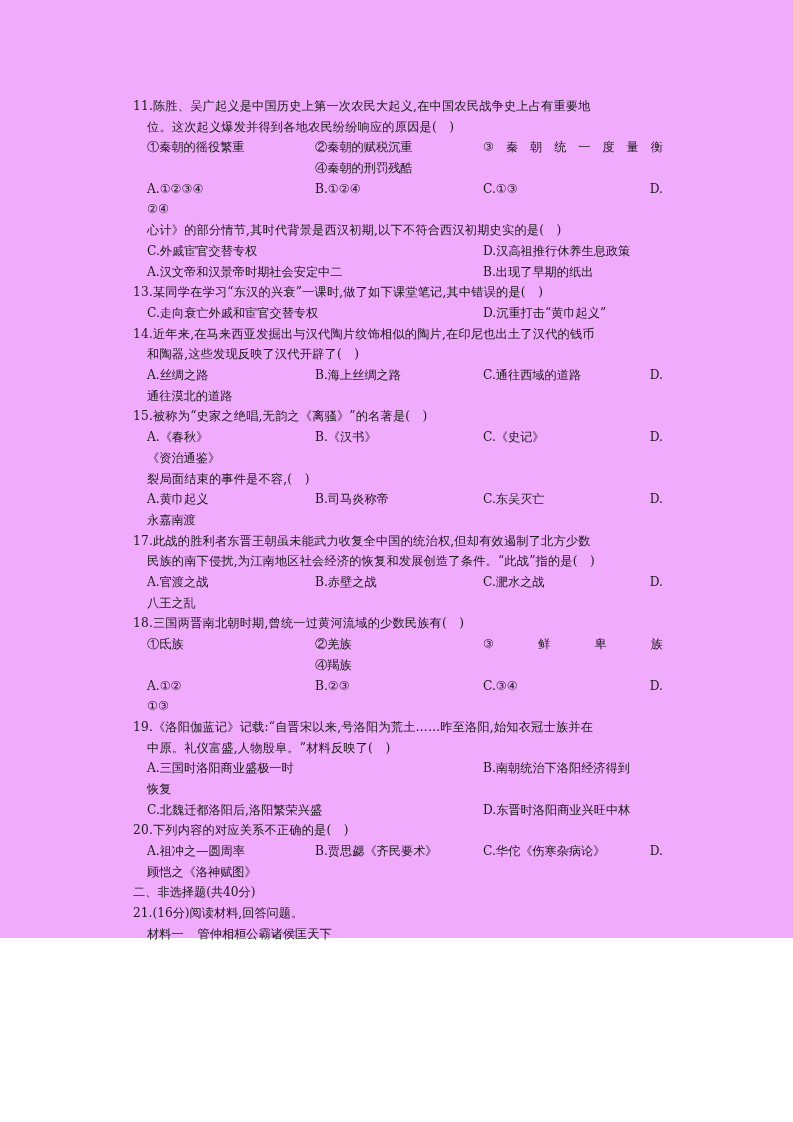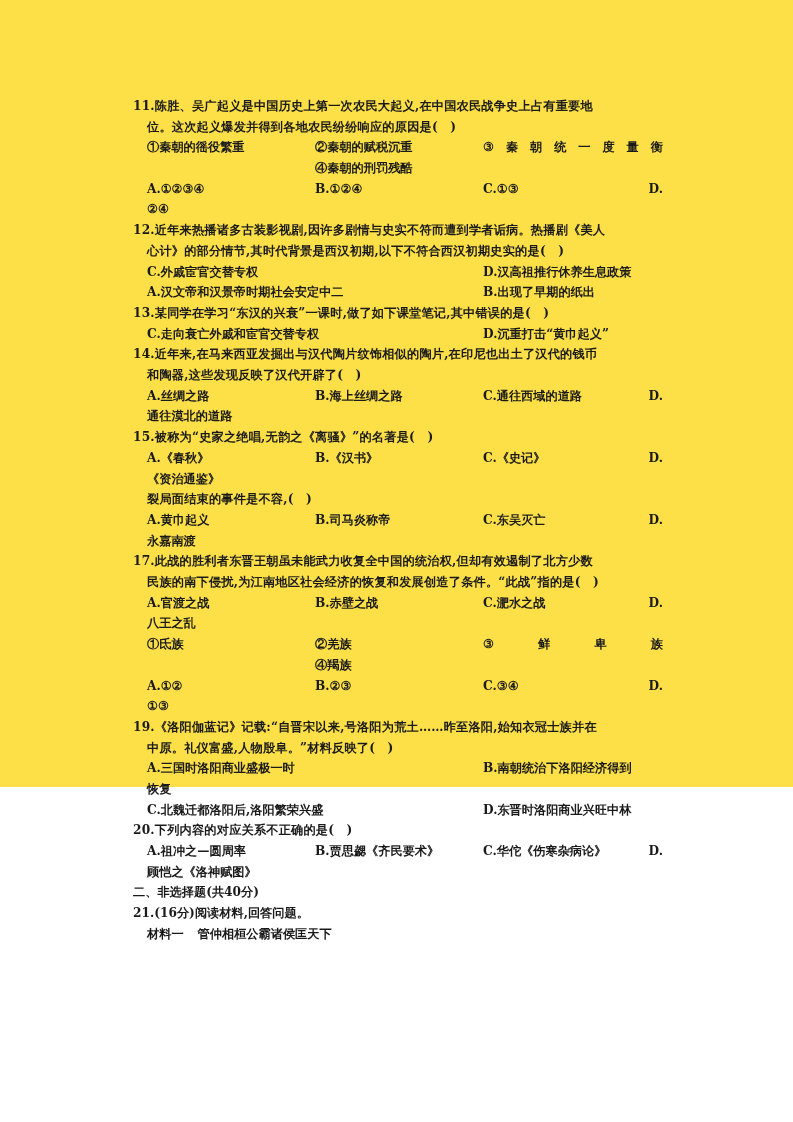--- a/index.html
+++ b/index.html
@@ -11,23 +11,22 @@
       width: 793px;
       height: 1122px;
       position: relative;
       overflow: hidden;
       font-family: "DejaVu Serif", "Liberation Serif", serif;
       color: #1a1a1a;
     }
     .page {
       position: absolute;
       left: 0; top: 0;
-      width: 793px; height: 787px;
-      background: #fde047;
-      font-weight: bold;
+      width: 793px; height: 938px;
+      background: #f0abfc;
     }
     .content {
       position: absolute;
       left: 133px;
       top: 96px;
       width: 530px;
       font-size: 12.2px;
       line-height: 20.7px;
     }
     .q-stem {
@@ -108,21 +107,20 @@
         <span class="cell col-a">A.①②③④</span>
         <span class="cell col-b">B.①②④</span>
         <span class="cell col-c">C.①③</span>
         <span class="cell col-d">D.</span>
       </div>
       <div class="indent">②④</div>
     </div>
 
     <div>
       <div class="q-stem">
-        <div>12.近年来热播诸多古装影视剧,因许多剧情与史实不符而遭到学者诟病。热播剧《美人</div>
         <div class="indent">心计》的部分情节,其时代背景是西汉初期,以下不符合西汉初期史实的是(　)</div>
       </div>
       <div class="row">
         <span class="cell col-a">C.外戚宦官交替专权</span>
         <span class="cell col-half">D.汉高祖推行休养生息政策</span>
       </div>
       <div class="row">
         <span class="cell col-a">A.汉文帝和汉景帝时期社会安定中二</span>
         <span class="cell col-half">B.出现了早期的纸出</span>
       </div>
@@ -186,20 +184,23 @@
       <div class="row">
         <span class="cell col-a">A.官渡之战</span>
         <span class="cell col-b">B.赤壁之战</span>
         <span class="cell col-c">C.淝水之战</span>
         <span class="cell col-d">D.</span>
       </div>
       <div class="indent">八王之乱</div>
     </div>
 
     <div>
+      <div class="q-stem">
+        <div>18.三国两晋南北朝时期,曾统一过黄河流域的少数民族有(　)</div>
+      </div>
       <div class="row">
         <span class="cell col-a">①氐族</span>
         <span class="cell col-b">②羌族</span>
         <span class="cell col-c" style="right:0;">
           <span class="spread" style="width:180px;">
             <span>③</span>
             <span>鲜</span>
             <span>卑</span>
             <span>族</span>
           </span>

